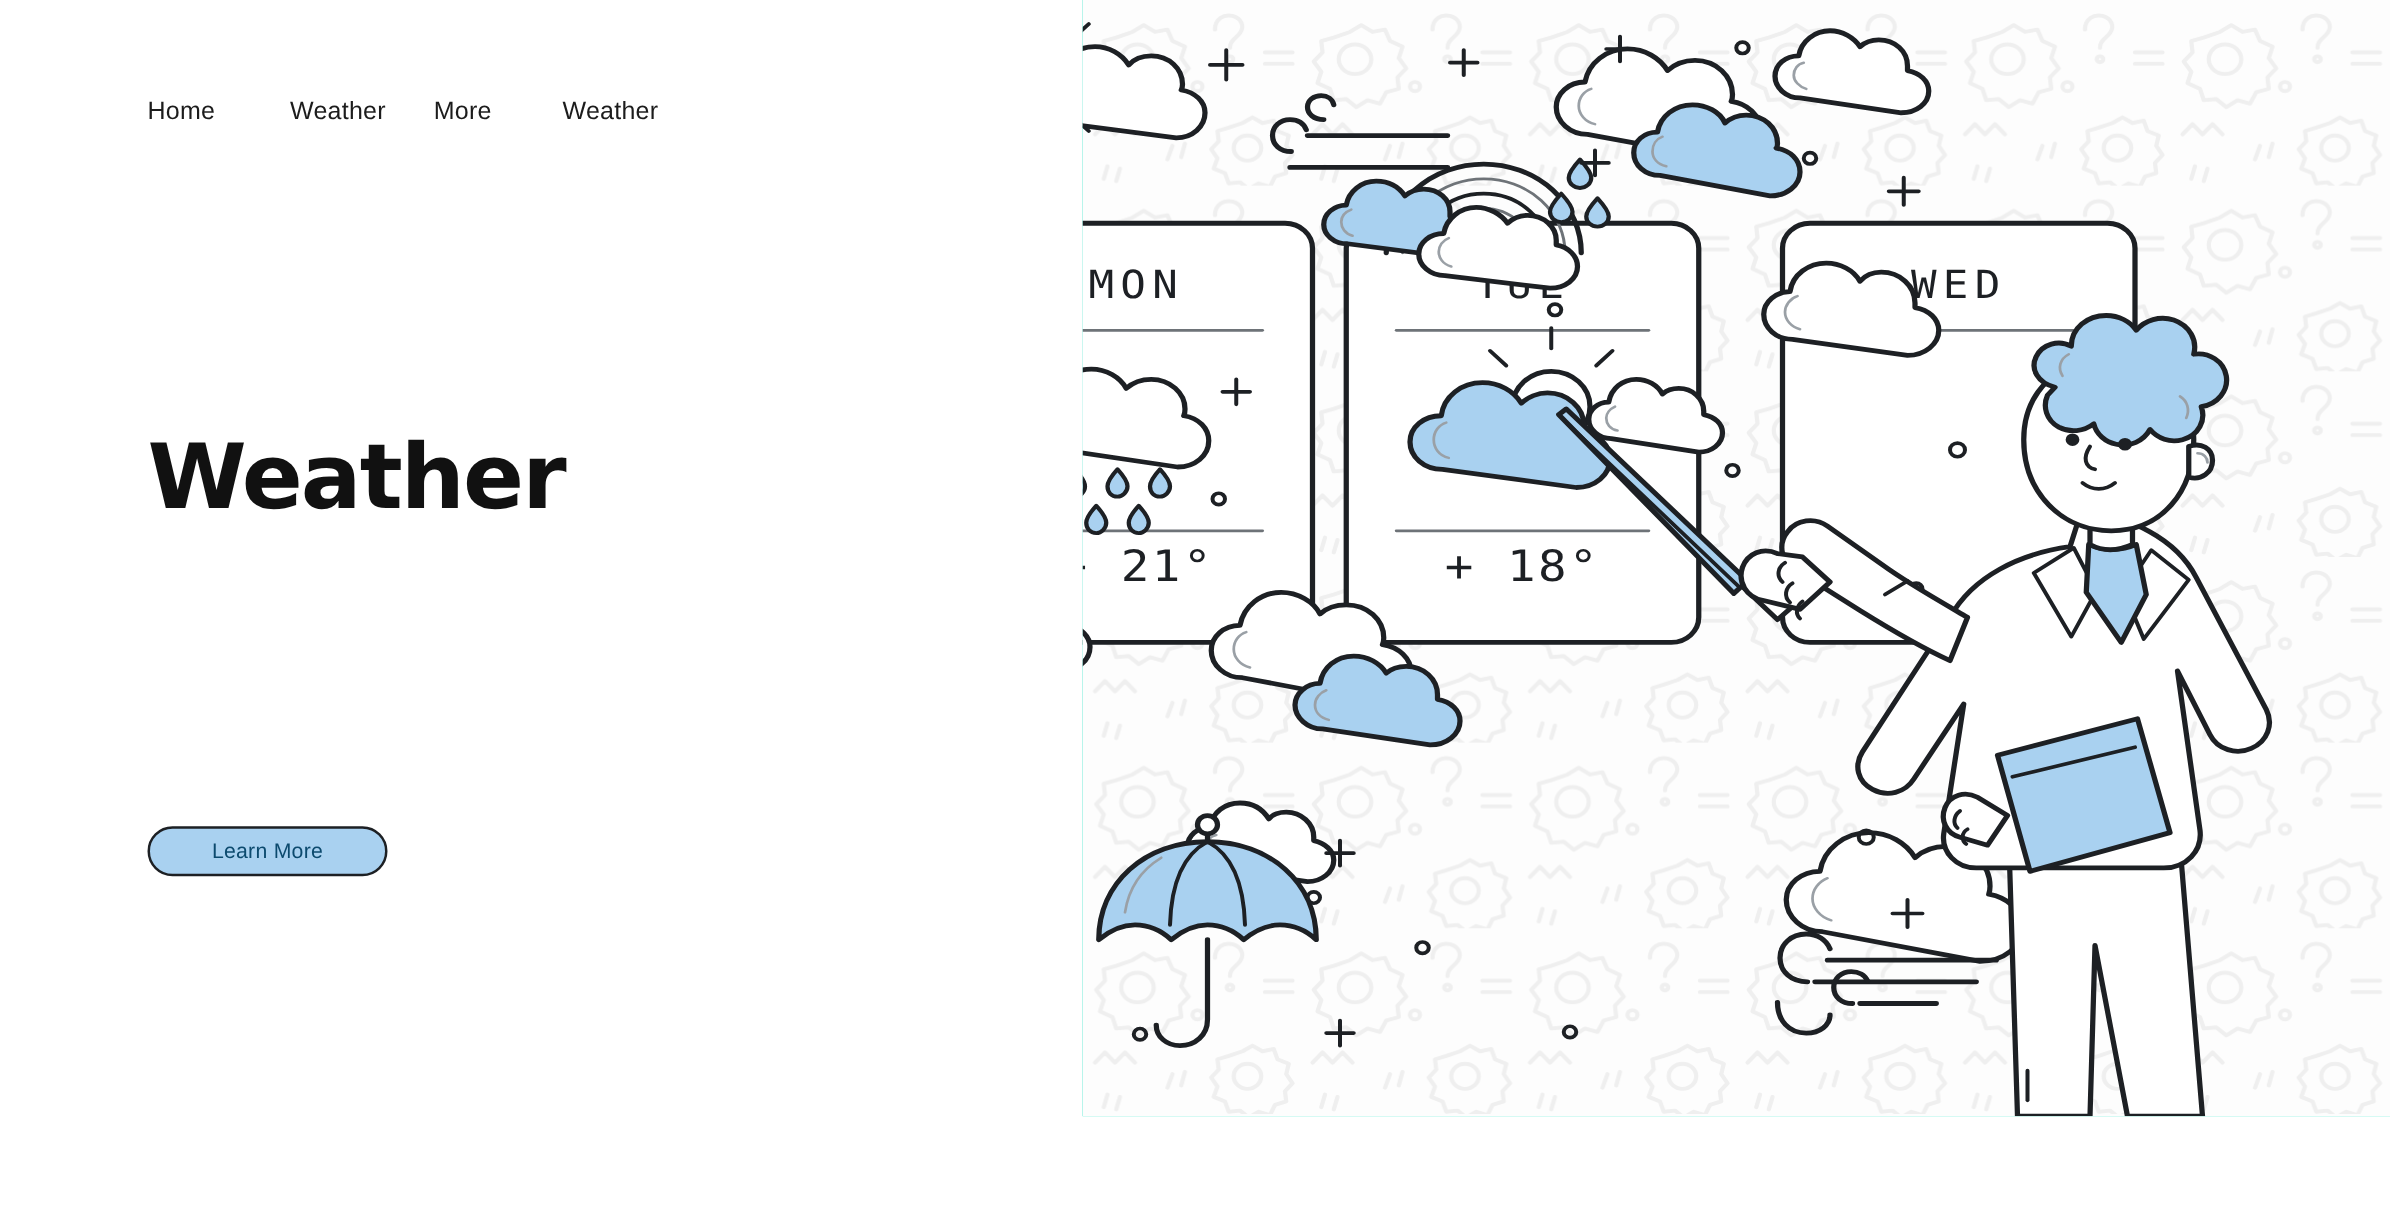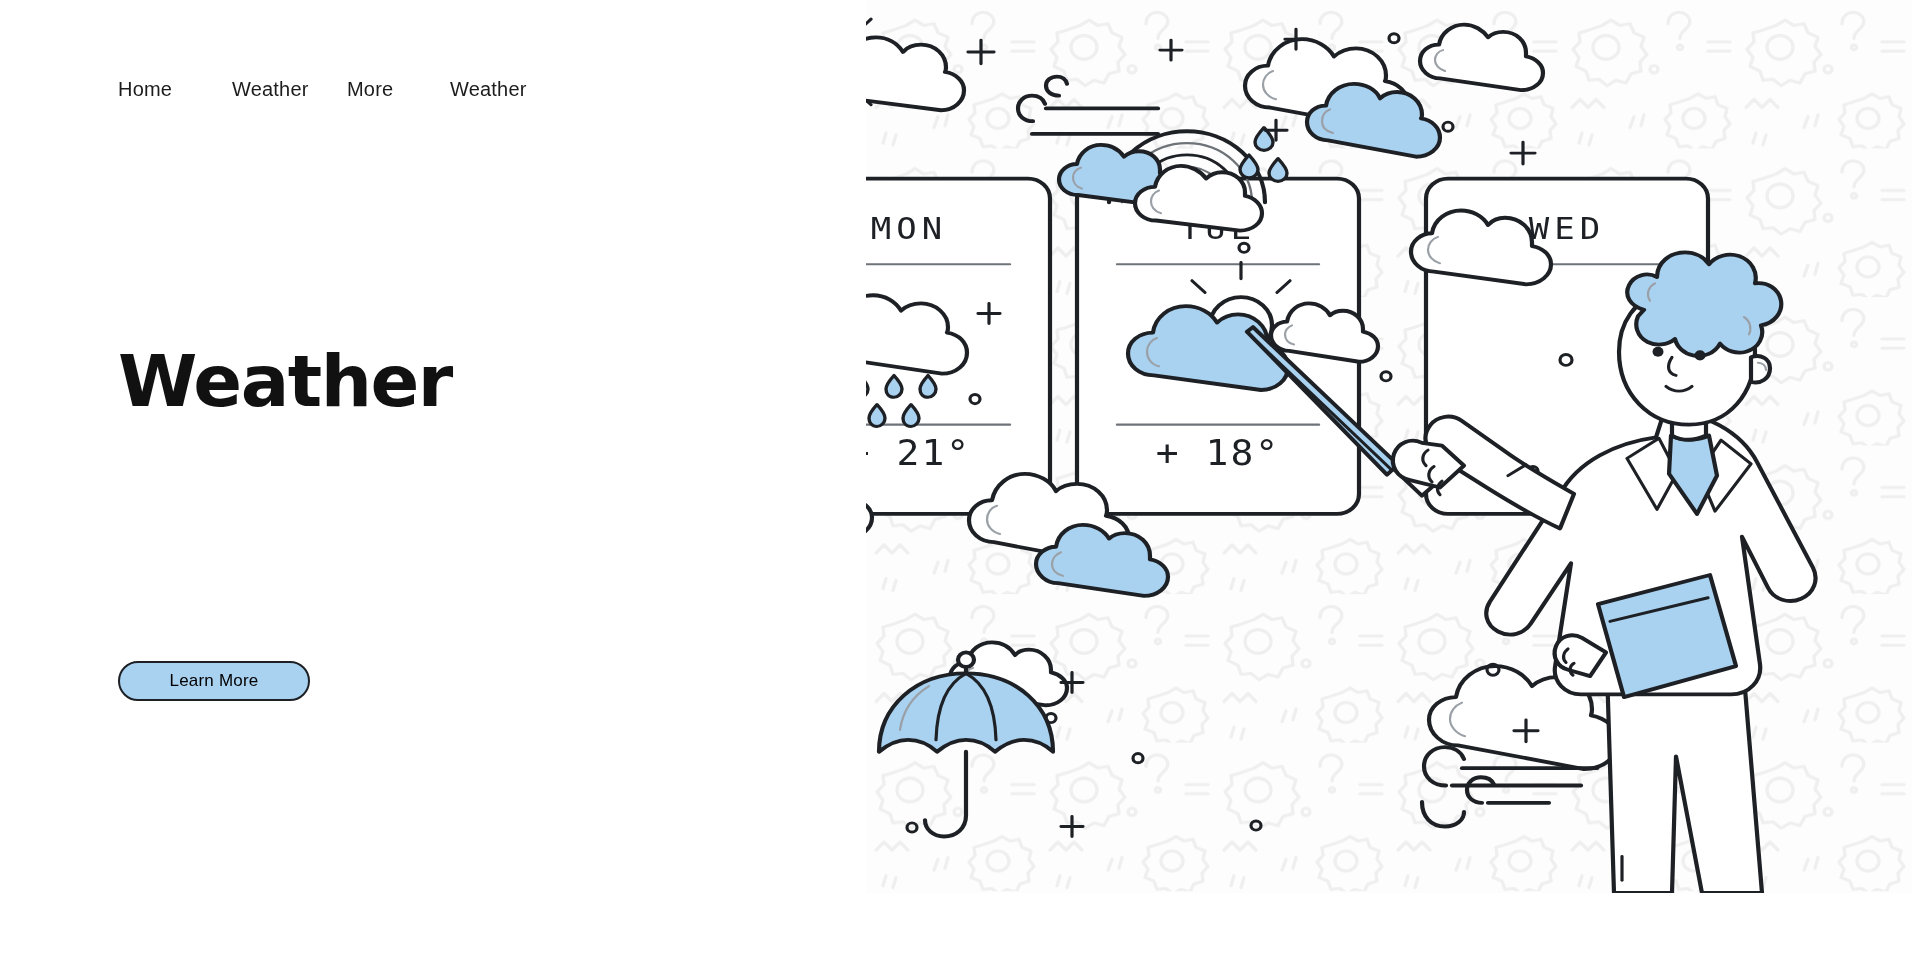--- a/index.html
+++ b/index.html
@@ -74,21 +74,21 @@
     width: 192px; height: 40px;
     background: #a9d1f0;
     border: 2px solid #1d2024;
     border-radius: 24px;
     display: flex;
     align-items: center;
     justify-content: center;
     cursor: pointer;
     font-family: "Liberation Sans", sans-serif;
     font-size: 17px;
-    color: #000000;
+    color: #0c4a6e;
     letter-spacing: 0.2px;
   }
 
   
   .right-pane {
     position: absolute;
     left: 866px; top: 0;
     width: 1046px; height: 893px;
     overflow: hidden;
     background: #5eead4;

